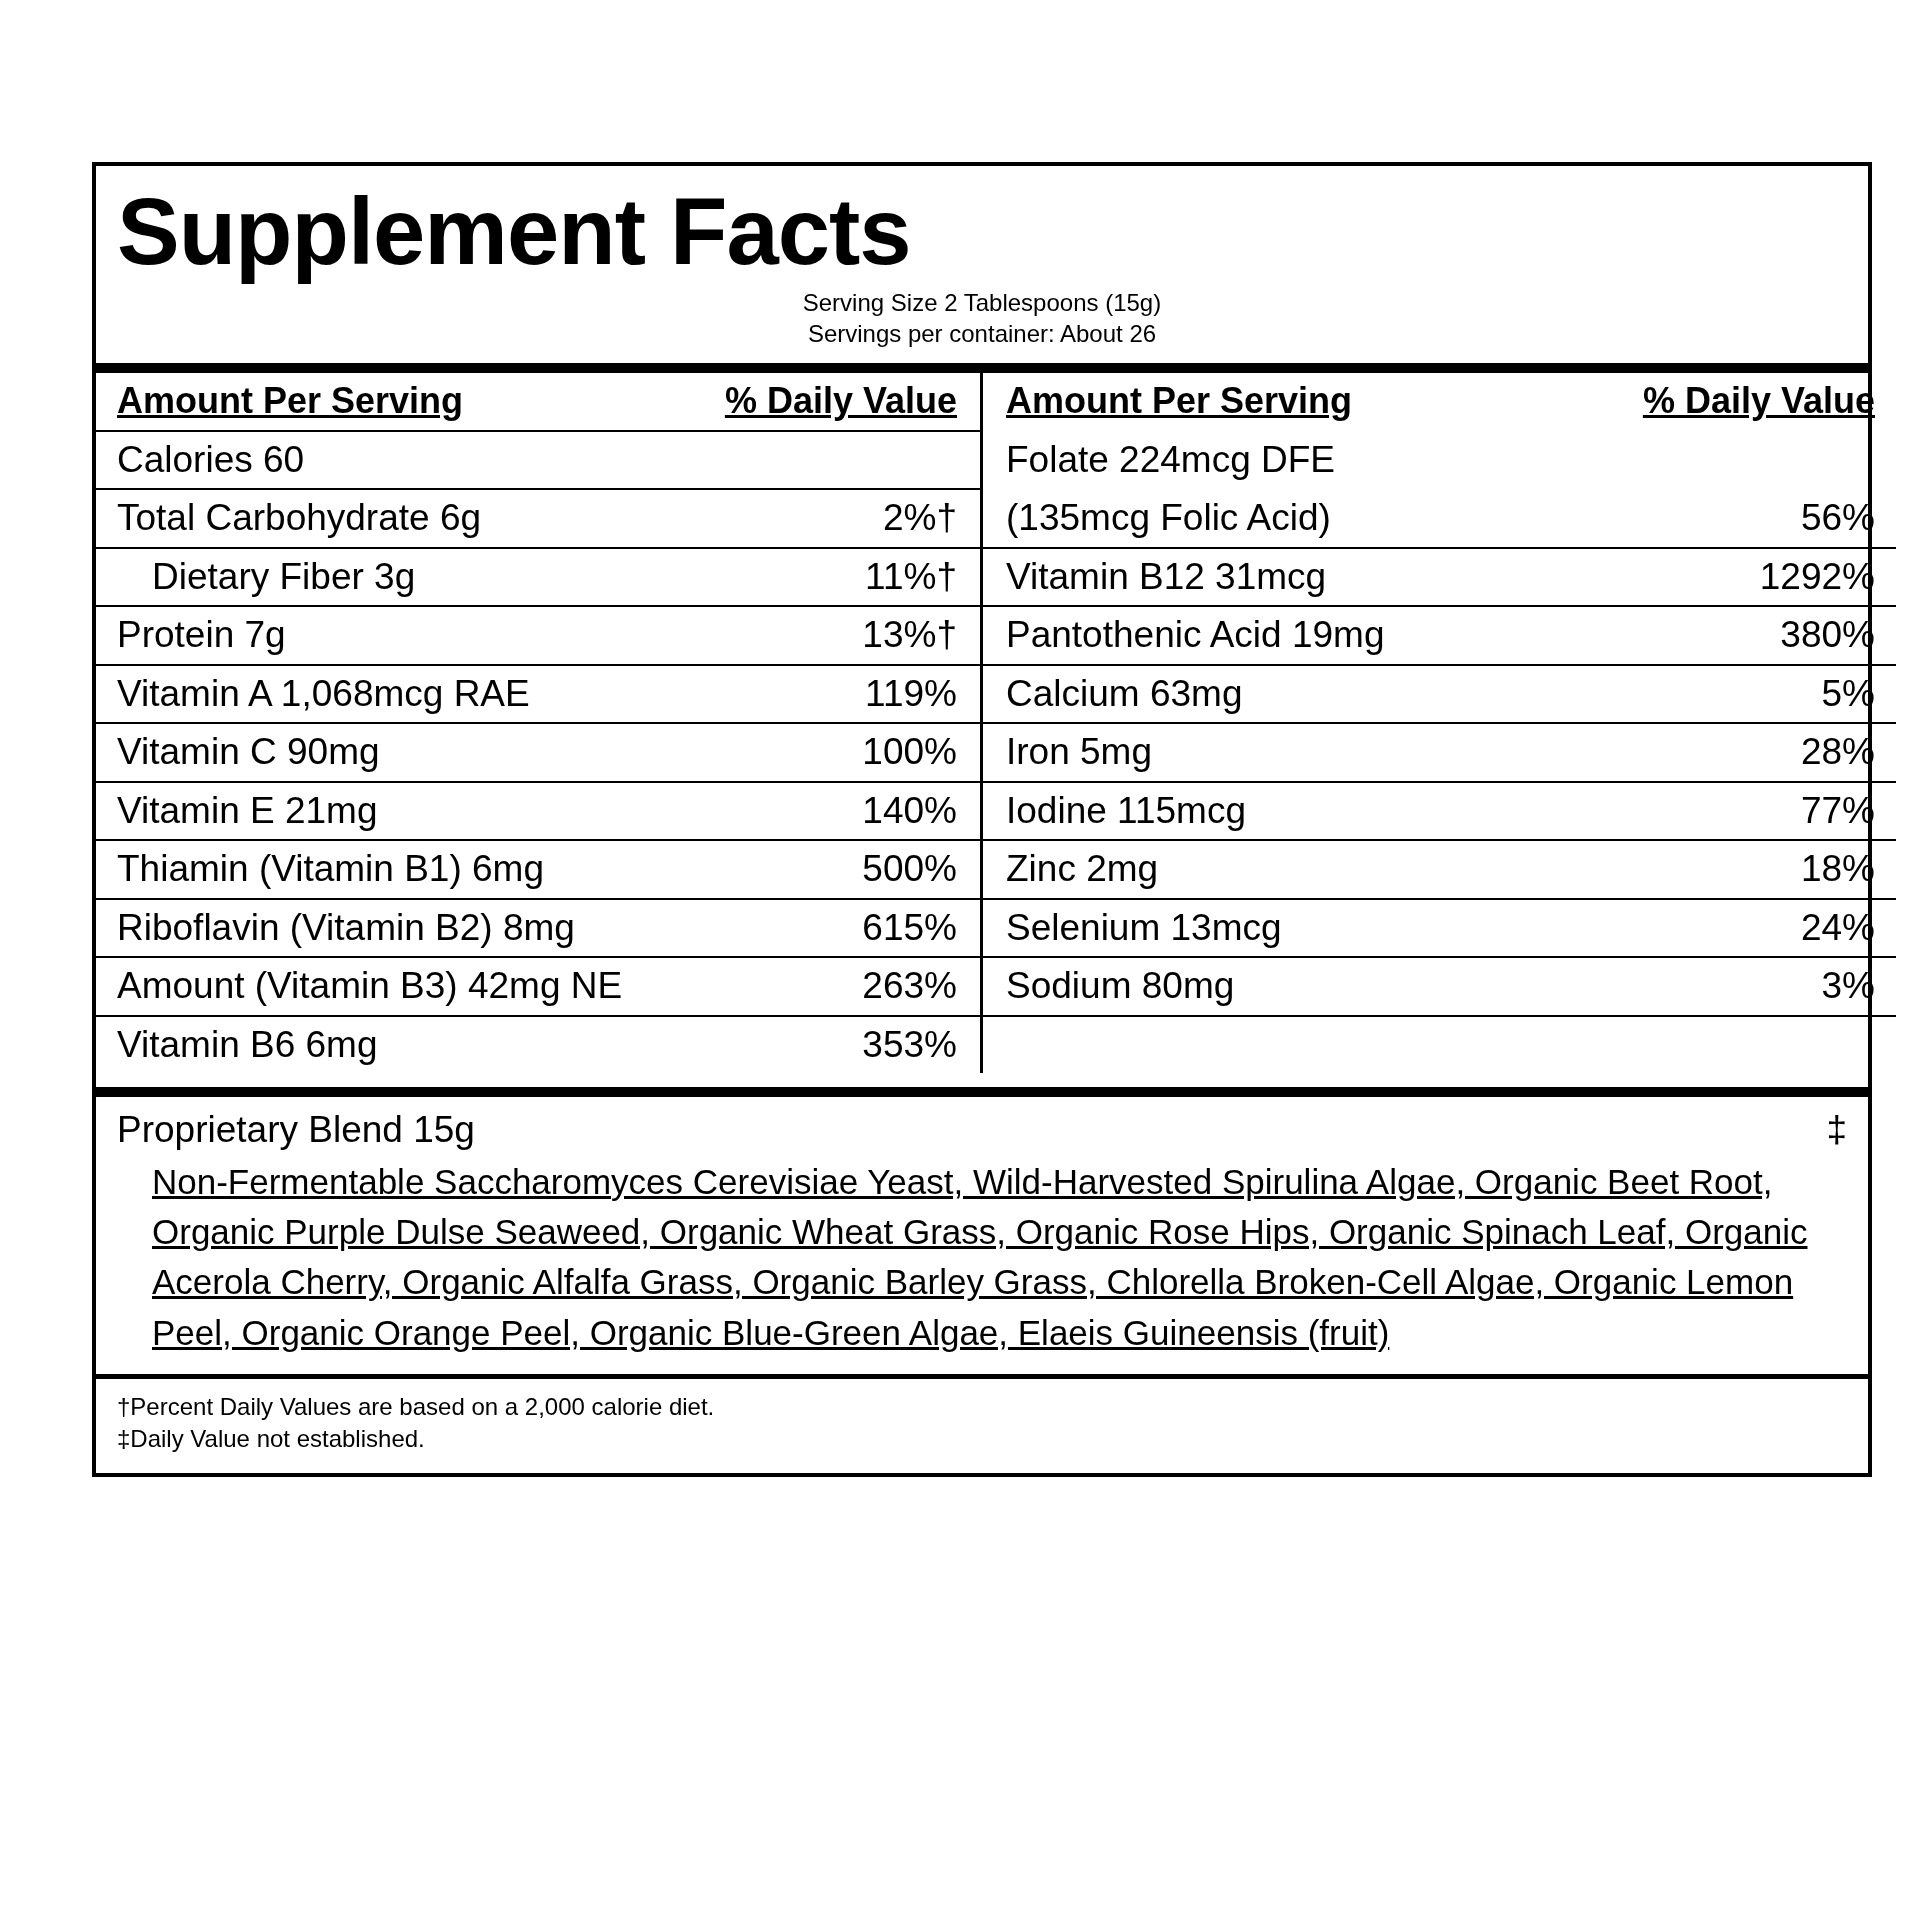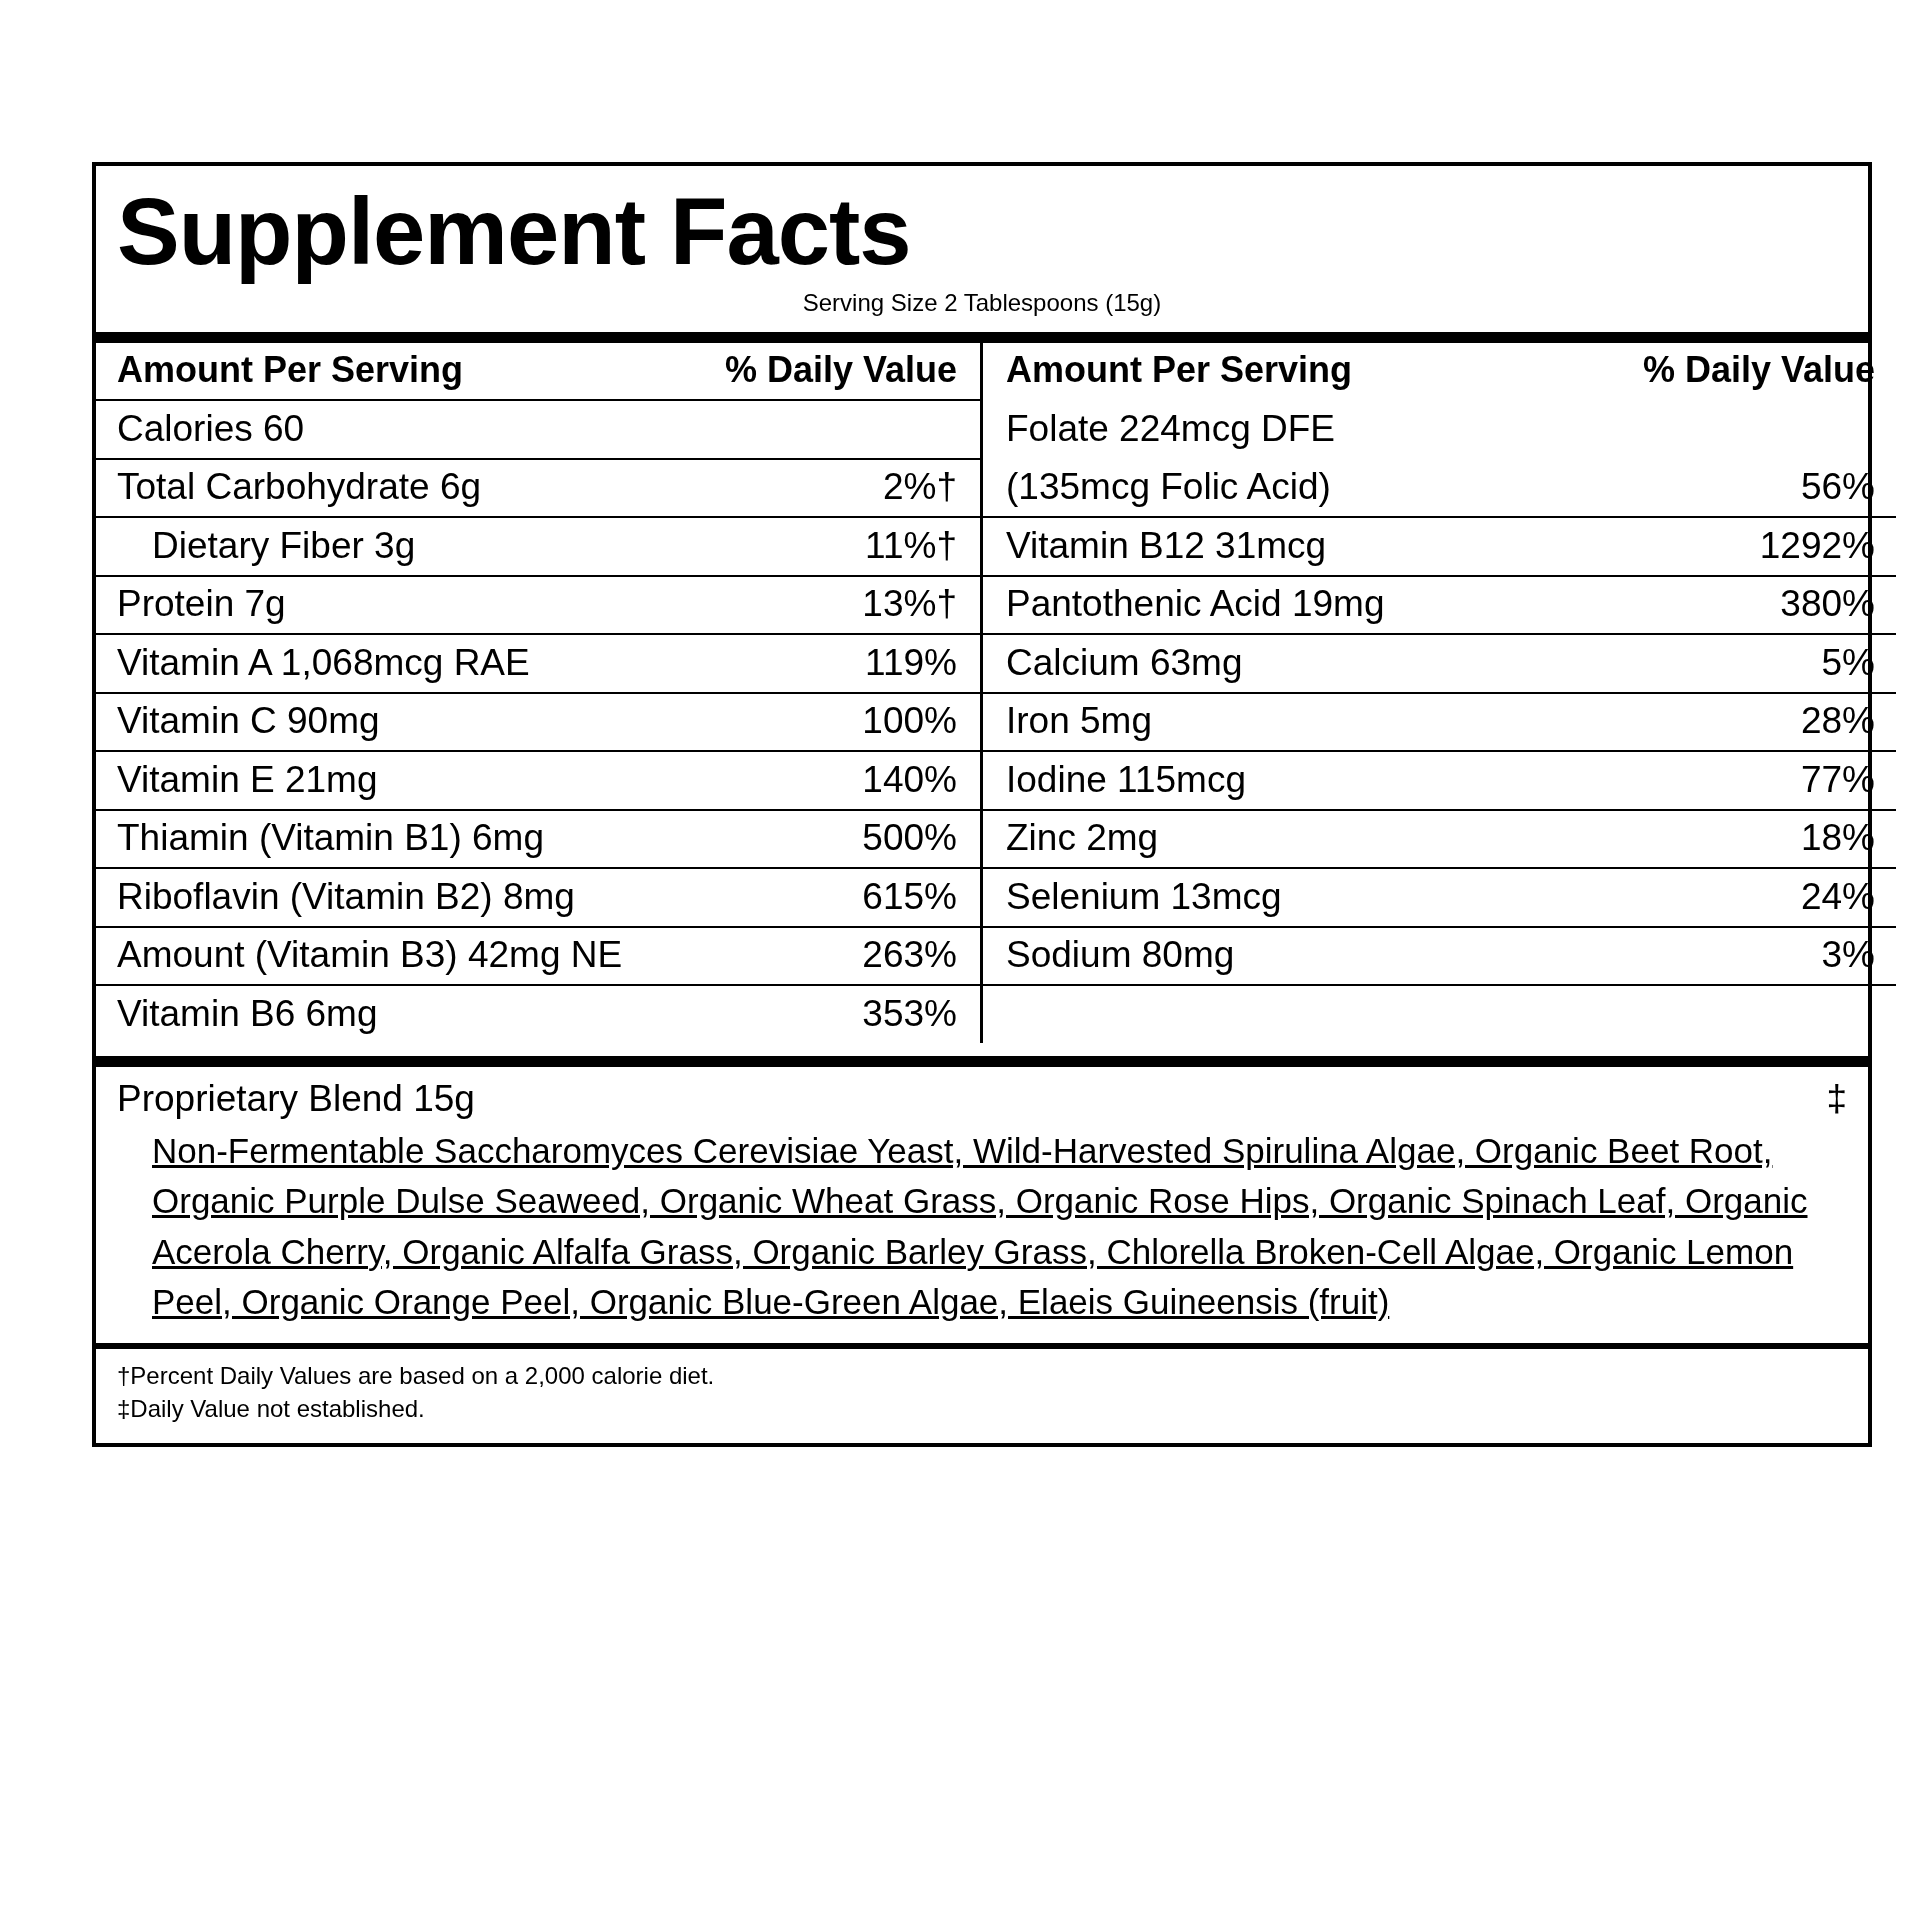--- a/index.html
+++ b/index.html
@@ -69,20 +69,21 @@
   .col-name   { width: 541px; padding-left: 21px !important; }
   .col-dv     { width: 299px; text-align: right; padding-right: 23px !important; }
   .col-name2  { width: 579px; padding-left: 23px !important; }
   .col-dv2    { width: 290px; text-align: right; padding-right: 21px !important; }
 
   .hdr td {
     font-weight: bold;
     font-size: 36px;
     padding-top: 9.7px;
     padding-bottom: 11.6px;
+    text-decoration: underline;
   }
 
   .divider-v {
     border-left: 3.9px solid #000000;
   }
 
   .row-line td {
     border-top: 2.9px solid #000000;
   }
   .row-line td.nob { border-top: none; }
@@ -116,20 +117,21 @@
   }
 </style>
 </head>
 <body>
 
 <div class="panel">
 
   <div class="pad">
     <div class="title">Supplement Facts</div>
     <div class="serving-line">Serving Size 2 Tablespoons (15g)</div>
+    <div class="serving-line">Servings per container: About 26</div>
   </div>
 
   <div class="rule-thick"></div>
 
   <table class="facts">
     <tbody>
         <tr class="hdr">
       <td class="col-name">Amount Per Serving</td>
       <td class="col-dv">% Daily Value</td>
       <td class="col-name2 divider-v">Amount Per Serving</td>

